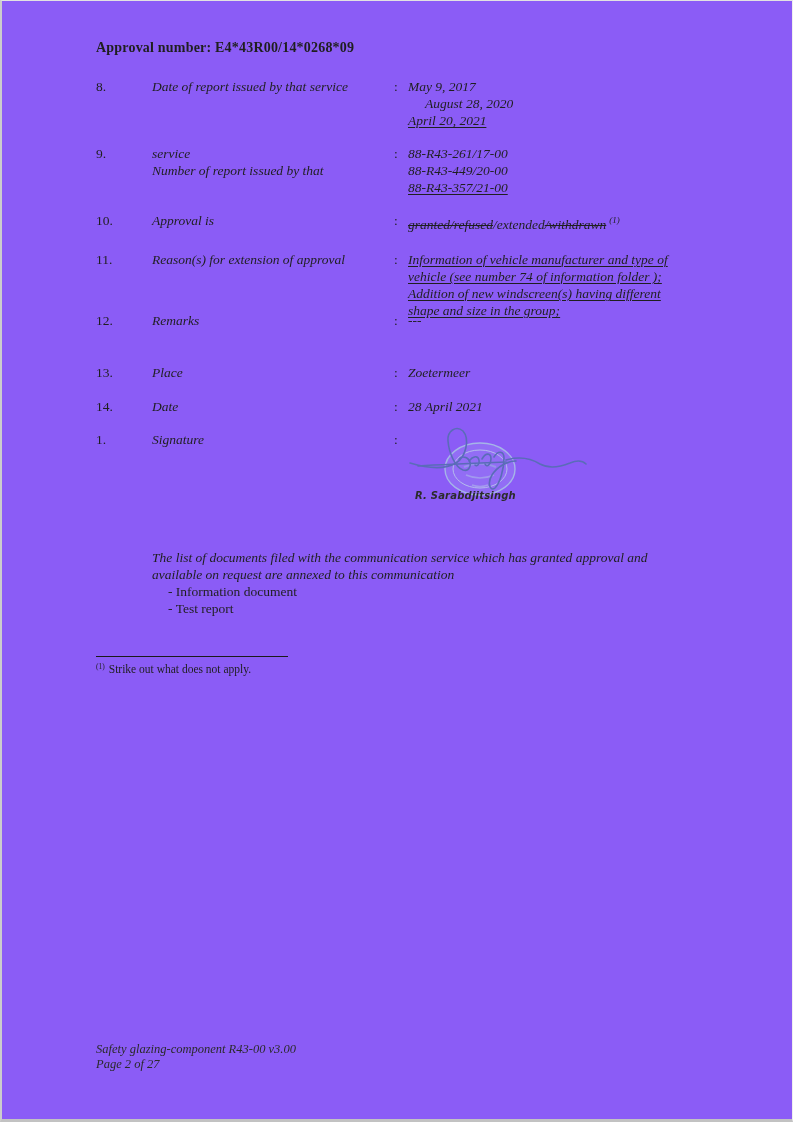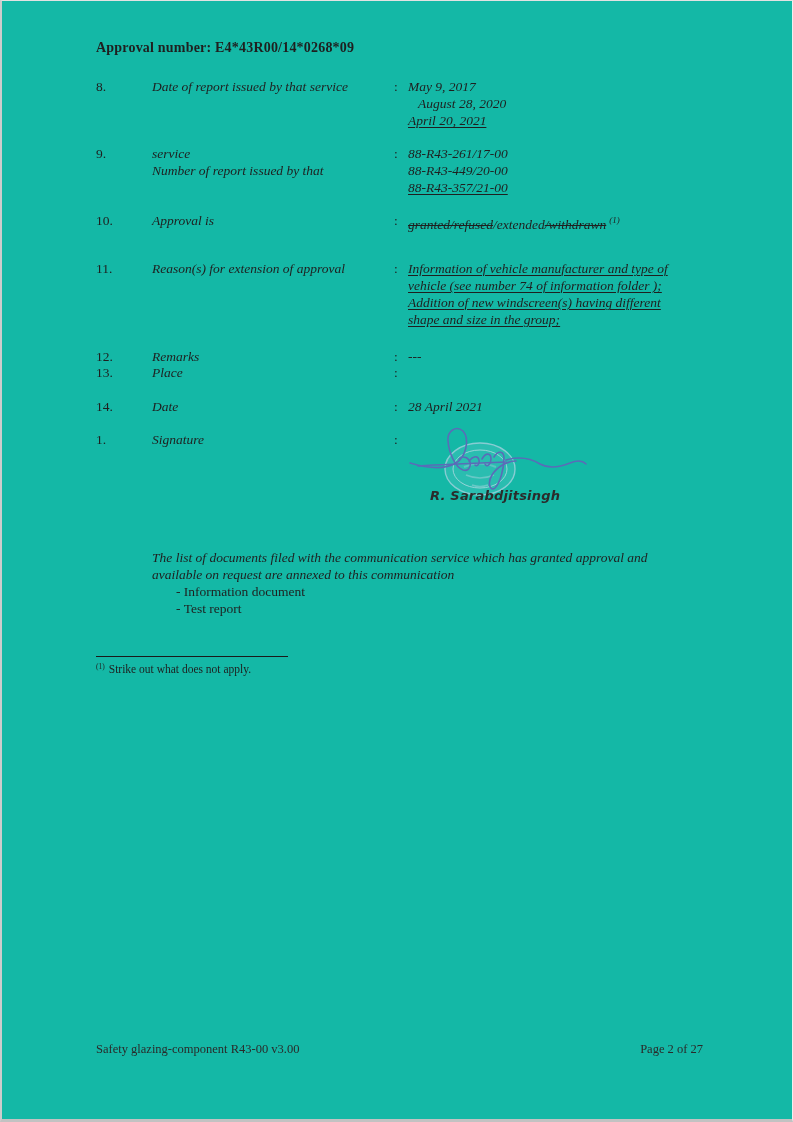--- a/index.html
+++ b/index.html
@@ -6,65 +6,65 @@
   html, body { background: #ffffff; }
   body {
     width: 793px; height: 1122px;
     font-family: "Liberation Serif", serif;
     color: #1f1f1f;
     position: relative;
     overflow: hidden;
   }
   .page {
     position: absolute; inset: 0;
-    background: #14b8a6;
+    background: #8b5cf6;
     border-left: 2px solid #cccccc;
     border-top: 1px solid #e2e2e2;
     border-bottom: 3px solid #c2c2c2;
     border-right: 1px solid #efefef;
   }
   .approval-line {
     position: absolute; left: 94px; top: 39px;
     font-weight: bold; font-size: 14px; letter-spacing: 0.2px;
     white-space: nowrap;
   }
   .row {
     position: absolute; left: 94px; width: 612px;
     display: grid;
     grid-template-columns: 56px 242px 14px 1fr;
     font-size: 13.5px; line-height: 17px;
   }
   .row .ln { white-space: nowrap; font-style: italic; }
   .u { text-decoration: underline; text-underline-offset: 2px; text-decoration-thickness: 1px; }
   .strike { text-decoration: line-through; text-decoration-thickness: 1.3px; }
   .sup { font-size: 9px; vertical-align: 6px; margin-left: 3px; }
-  .ind3 { margin-left: 10px; }
+  .ind3 { margin-left: 17px; }
   .wide-cell { grid-column: 2 / 5; }
-  .bullet-ln { margin-left: 24px; white-space: nowrap; }
+  .bullet-ln { margin-left: 16px; white-space: nowrap; }
   .sig-wrap { position: relative; margin-top: -8px; width: 180px; }
   .sig-name {
     font-family: "DejaVu Sans", sans-serif;
     font-weight: bold; font-style: italic;
-    font-size: 13px; color: #2b2b2b;
-    margin: -14px 0 0 22px; letter-spacing: 0.2px;
+    font-size: 10px; color: #2b2b2b;
+    margin: -14px 0 0 7px; letter-spacing: 0.2px;
     white-space: nowrap;
   }
   .footnote-rule {
     position: absolute; left: 94px; top: 655px;
     width: 192px; border-top: 1.5px solid #1a1a1a;
   }
   .footnote-text {
     position: absolute; left: 94px; top: 661px;
     font-size: 11.5px; white-space: nowrap;
   }
   .footnote-text .fn-sup { font-size: 7.5px; vertical-align: 4px; margin-right: 4px; }
   .footer {
     position: absolute; left: 94px; top: 1041px; width: 607px;
     display: flex; justify-content: space-between;
-    font-size: 12.5px; color: #2a2a2a;
+    font-style: italic; font-size: 12.5px; color: #2a2a2a; flex-direction: column;
   }
 </style>
 </head>
 <body>
 
 <div class="page">
 
   <p class="approval-line"><span>Approval number:</span>&nbsp;<span>E4*43R00/14*0268*09</span></p>
 
   <div class="row" style="top:77px">
@@ -98,51 +98,54 @@
     <div>10.</div>
     <div>
       <div class="ln">Approval is</div>
     </div>
     <div>:</div>
     <div>
       <div class="ln"><span class="strike">granted/refused</span><span>/</span><span>extended</span><span class="strike">/withdrawn</span><span class="sup">(1)</span></div>
     </div>
   </div>
 
-  <div class="row" style="top:259px">
+  <div class="row" style="top:250px">
     <div>11.</div>
     <div>
       <div class="ln">Reason(s) for extension of approval</div>
     </div>
     <div>:</div>
     <div>
       <div class="ln u">Information of vehicle manufacturer and type of</div>
       <div class="ln u">vehicle (see number 74 of information folder );</div>
       <div class="ln u">Addition of new windscreen(s) having different</div>
       <div class="ln u">shape and size in the group;</div>
     </div>
   </div>
 
-  <div class="row" style="top:347px">
+  <div class="row" style="top:311px">
     <div>12.</div>
     <div>
       <div class="ln">Remarks</div>
     </div>
     <div>:</div>
     <div>
       <div class="ln">---</div>
     </div>
   </div>
 
   <div class="row" style="top:363px">
     <div>13.</div>
     <div>
       <div class="ln">Place</div>
     </div>
     <div>:</div>
+    <div>
+      <div class="ln">Zoetermeer</div>
+    </div>
   </div>
 
   <div class="row" style="top:397px">
     <div>14.</div>
     <div>
       <div class="ln">Date</div>
     </div>
     <div>:</div>
     <div>
       <div class="ln">28 April 2021</div>

